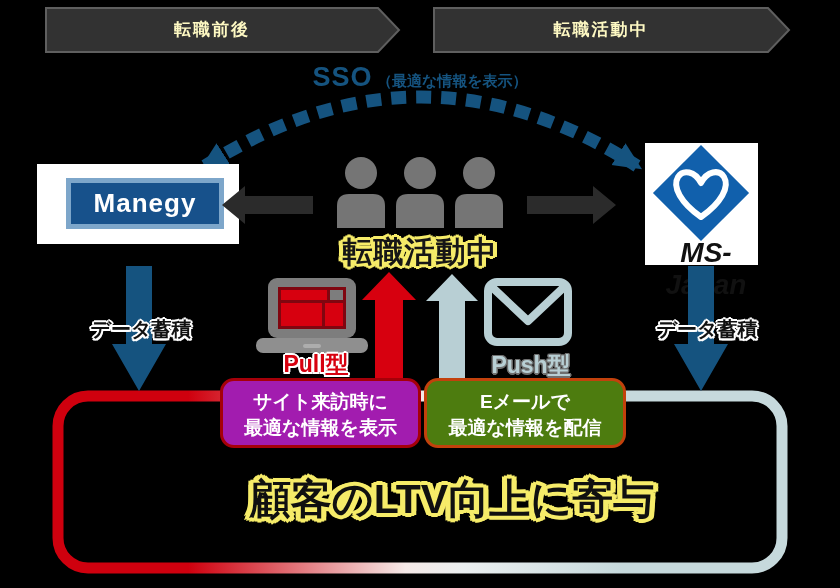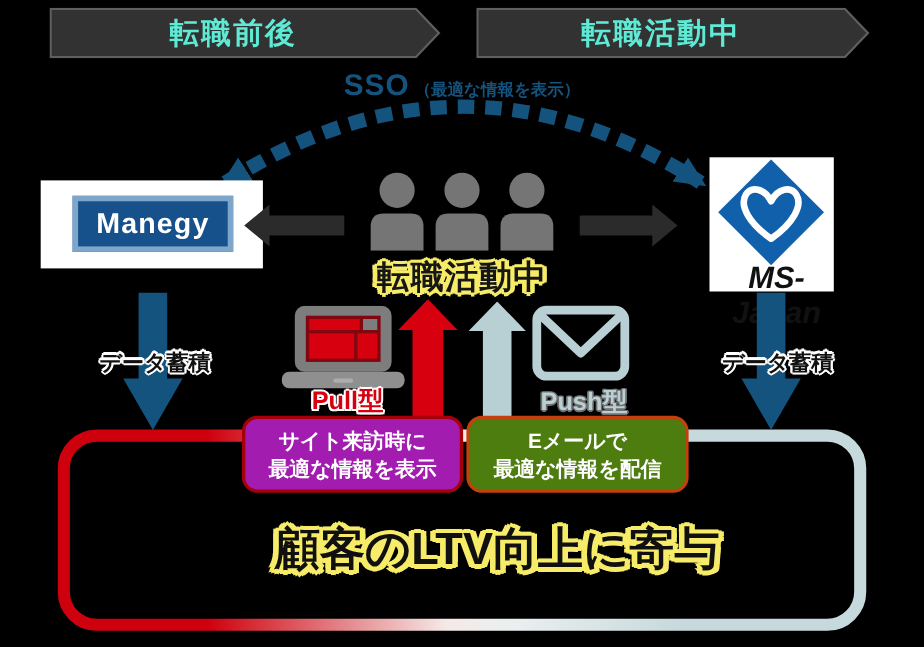--- a/index.html
+++ b/index.html
@@ -3,31 +3,31 @@
 <meta charset="utf-8">
 <style>
   html,body{margin:0;padding:0;background:#000;}
   #stage{position:relative;width:840px;height:588px;background:#000;overflow:hidden;
          font-family:"Liberation Sans","DejaVu Sans",sans-serif;}
   .abs{position:absolute;}
 
   
   .banner{position:absolute;top:7px;height:46px;}
   .banner-label{position:absolute;top:7px;height:46px;line-height:46px;text-align:center;
-    color:#5eead4;font-size:27px;font-weight:bold;letter-spacing:2px;}
+    color:#fef9c3;font-size:17px;font-weight:bold;letter-spacing:2px;}
 
   
   .sso-label{position:absolute;left:215px;top:62px;width:410px;text-align:center;
     color:#15537f;font-weight:bold;}
   .sso-label .big{font-size:27px;letter-spacing:1px;}
   .sso-label .small{font-size:15px;}
 
   
   .manegy-box{position:absolute;left:37px;top:164px;width:202px;height:80px;background:#fff;}
-  .manegy-inner{position:absolute;left:29px;top:14px;width:146px;height:51px;
+  .manegy-inner{position:absolute;left:29px;top:14px;width:158px;height:51px;
     background:#17518b;border:5px solid #7da6ca;box-sizing:border-box;
     color:#fff;font-size:26px;font-weight:bold;text-align:center;line-height:41px;letter-spacing:1px;}
   .msj-box{position:absolute;left:645px;top:143px;width:113px;height:122px;background:#fff;}
   .msj-label{position:absolute;left:0;top:94px;width:122px;text-align:center;
     color:#111;font-size:28px;font-weight:bold;font-style:italic;letter-spacing:0;}
 
   
   .benefit{position:absolute;left:0;top:232px;width:840px;text-align:center;
     font-size:30px;font-weight:bold;color:#161616;letter-spacing:1px;}
   .ltv{position:absolute;left:0;top:472px;width:840px;text-align:center;

